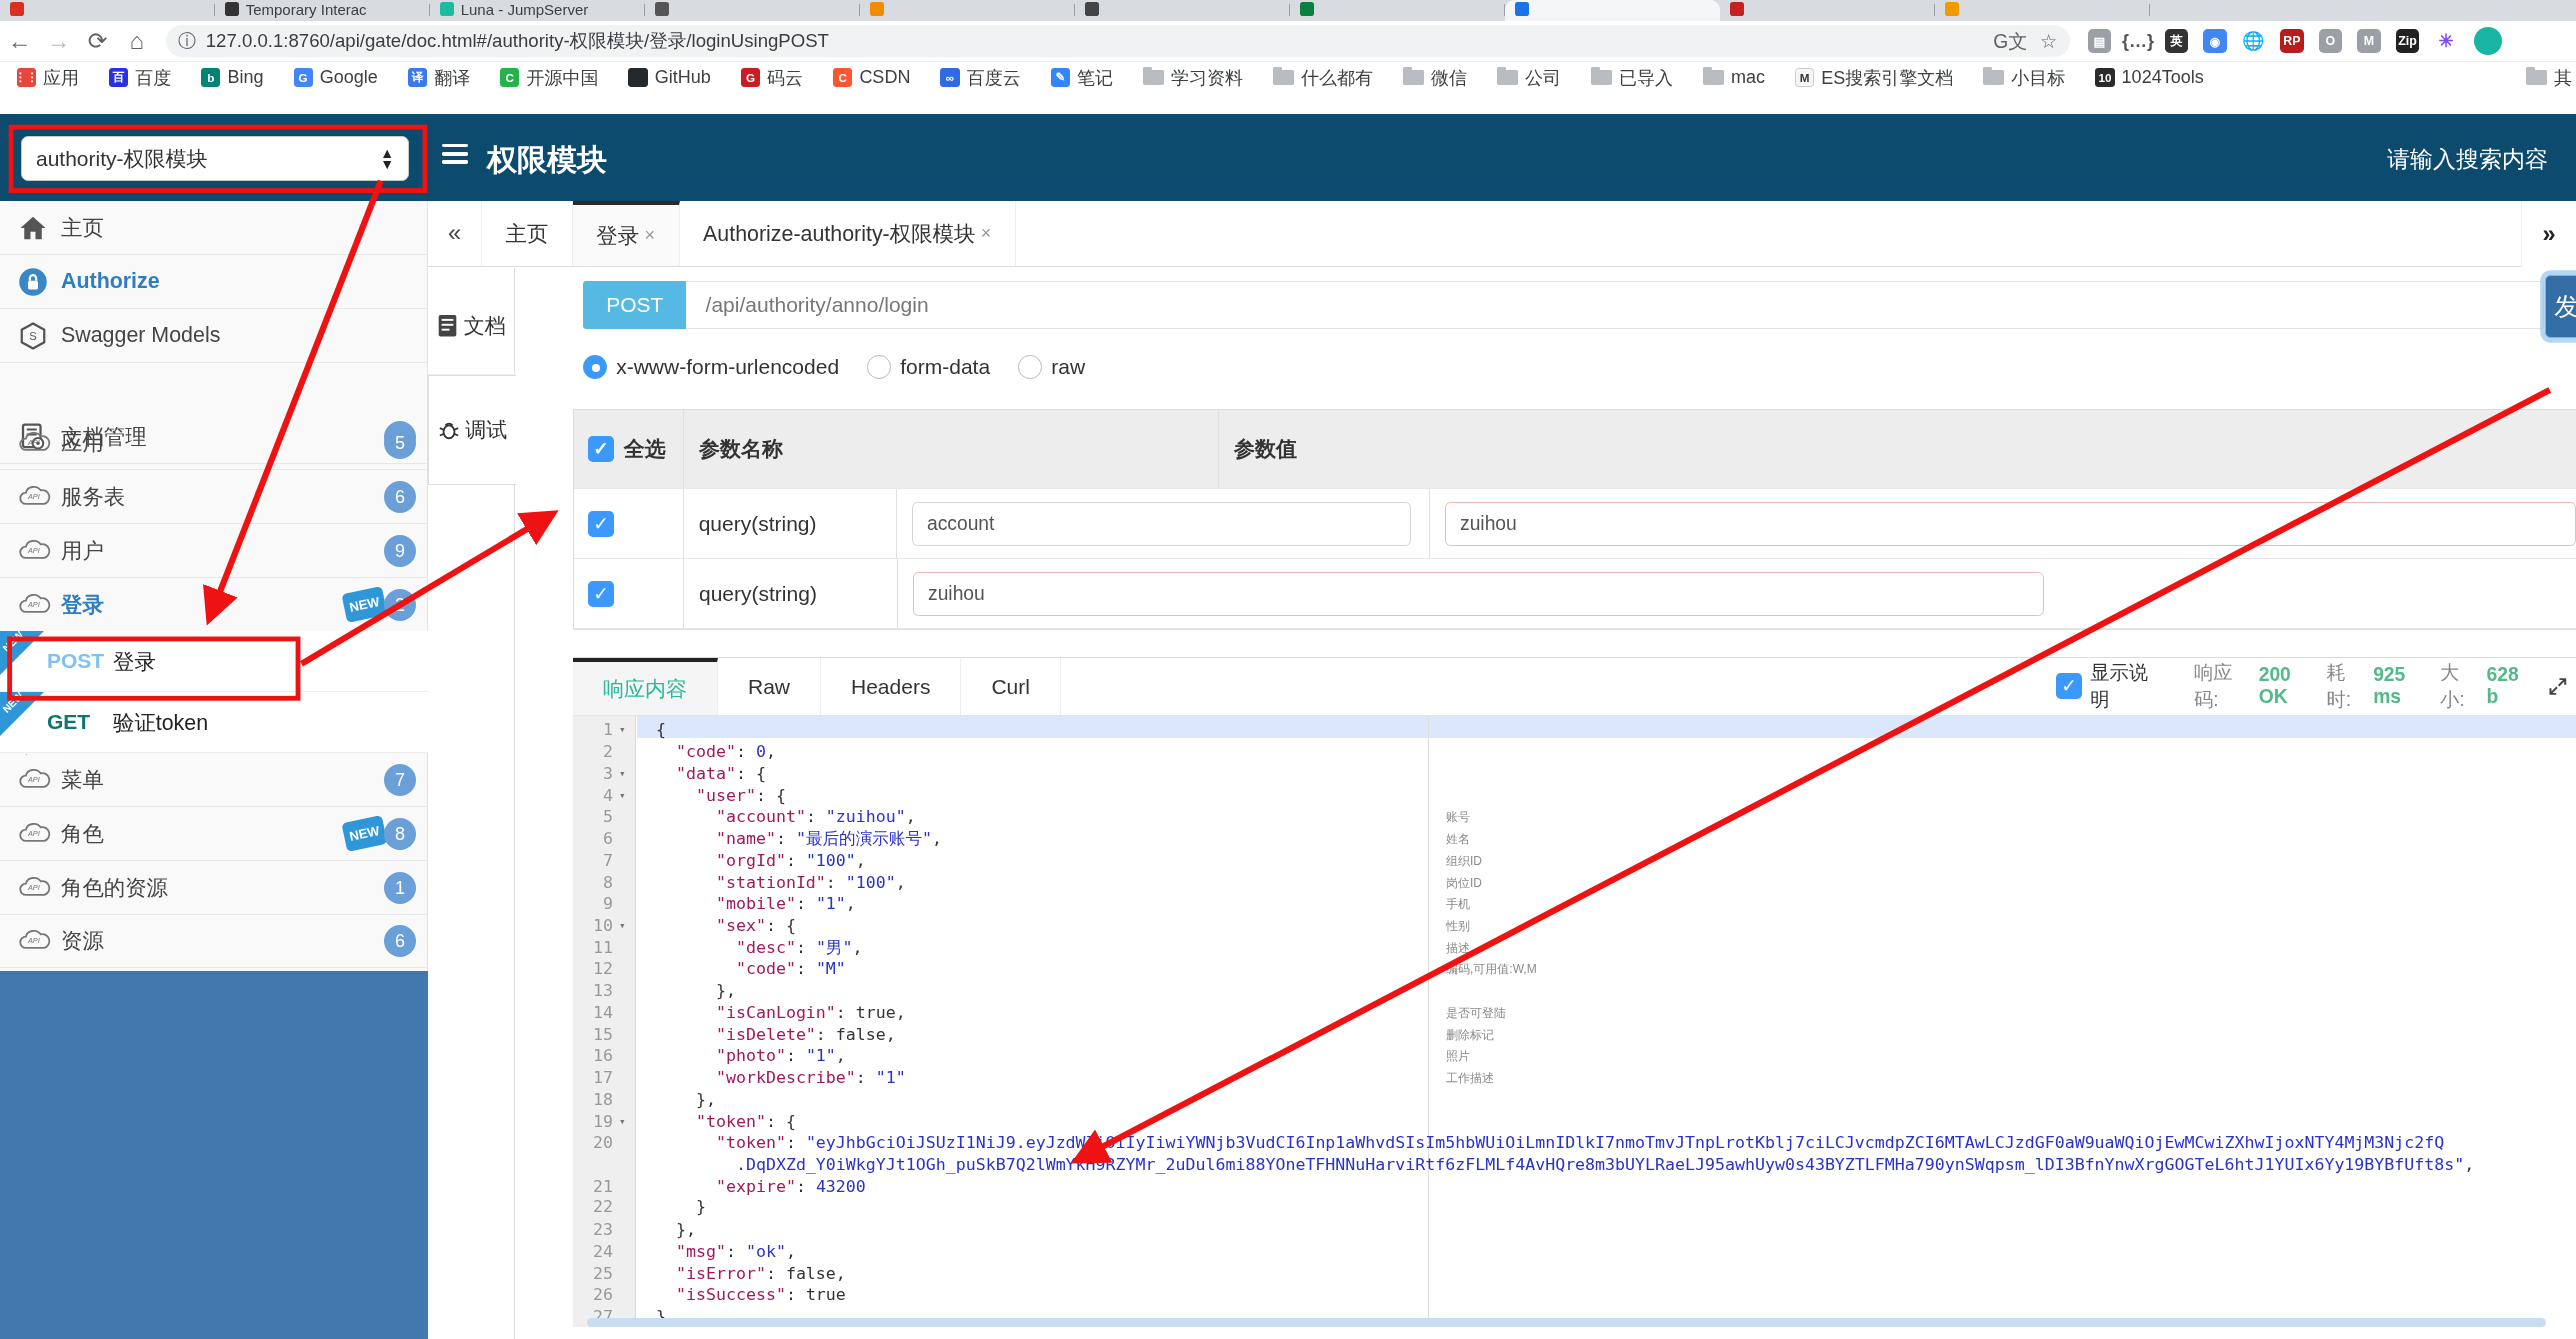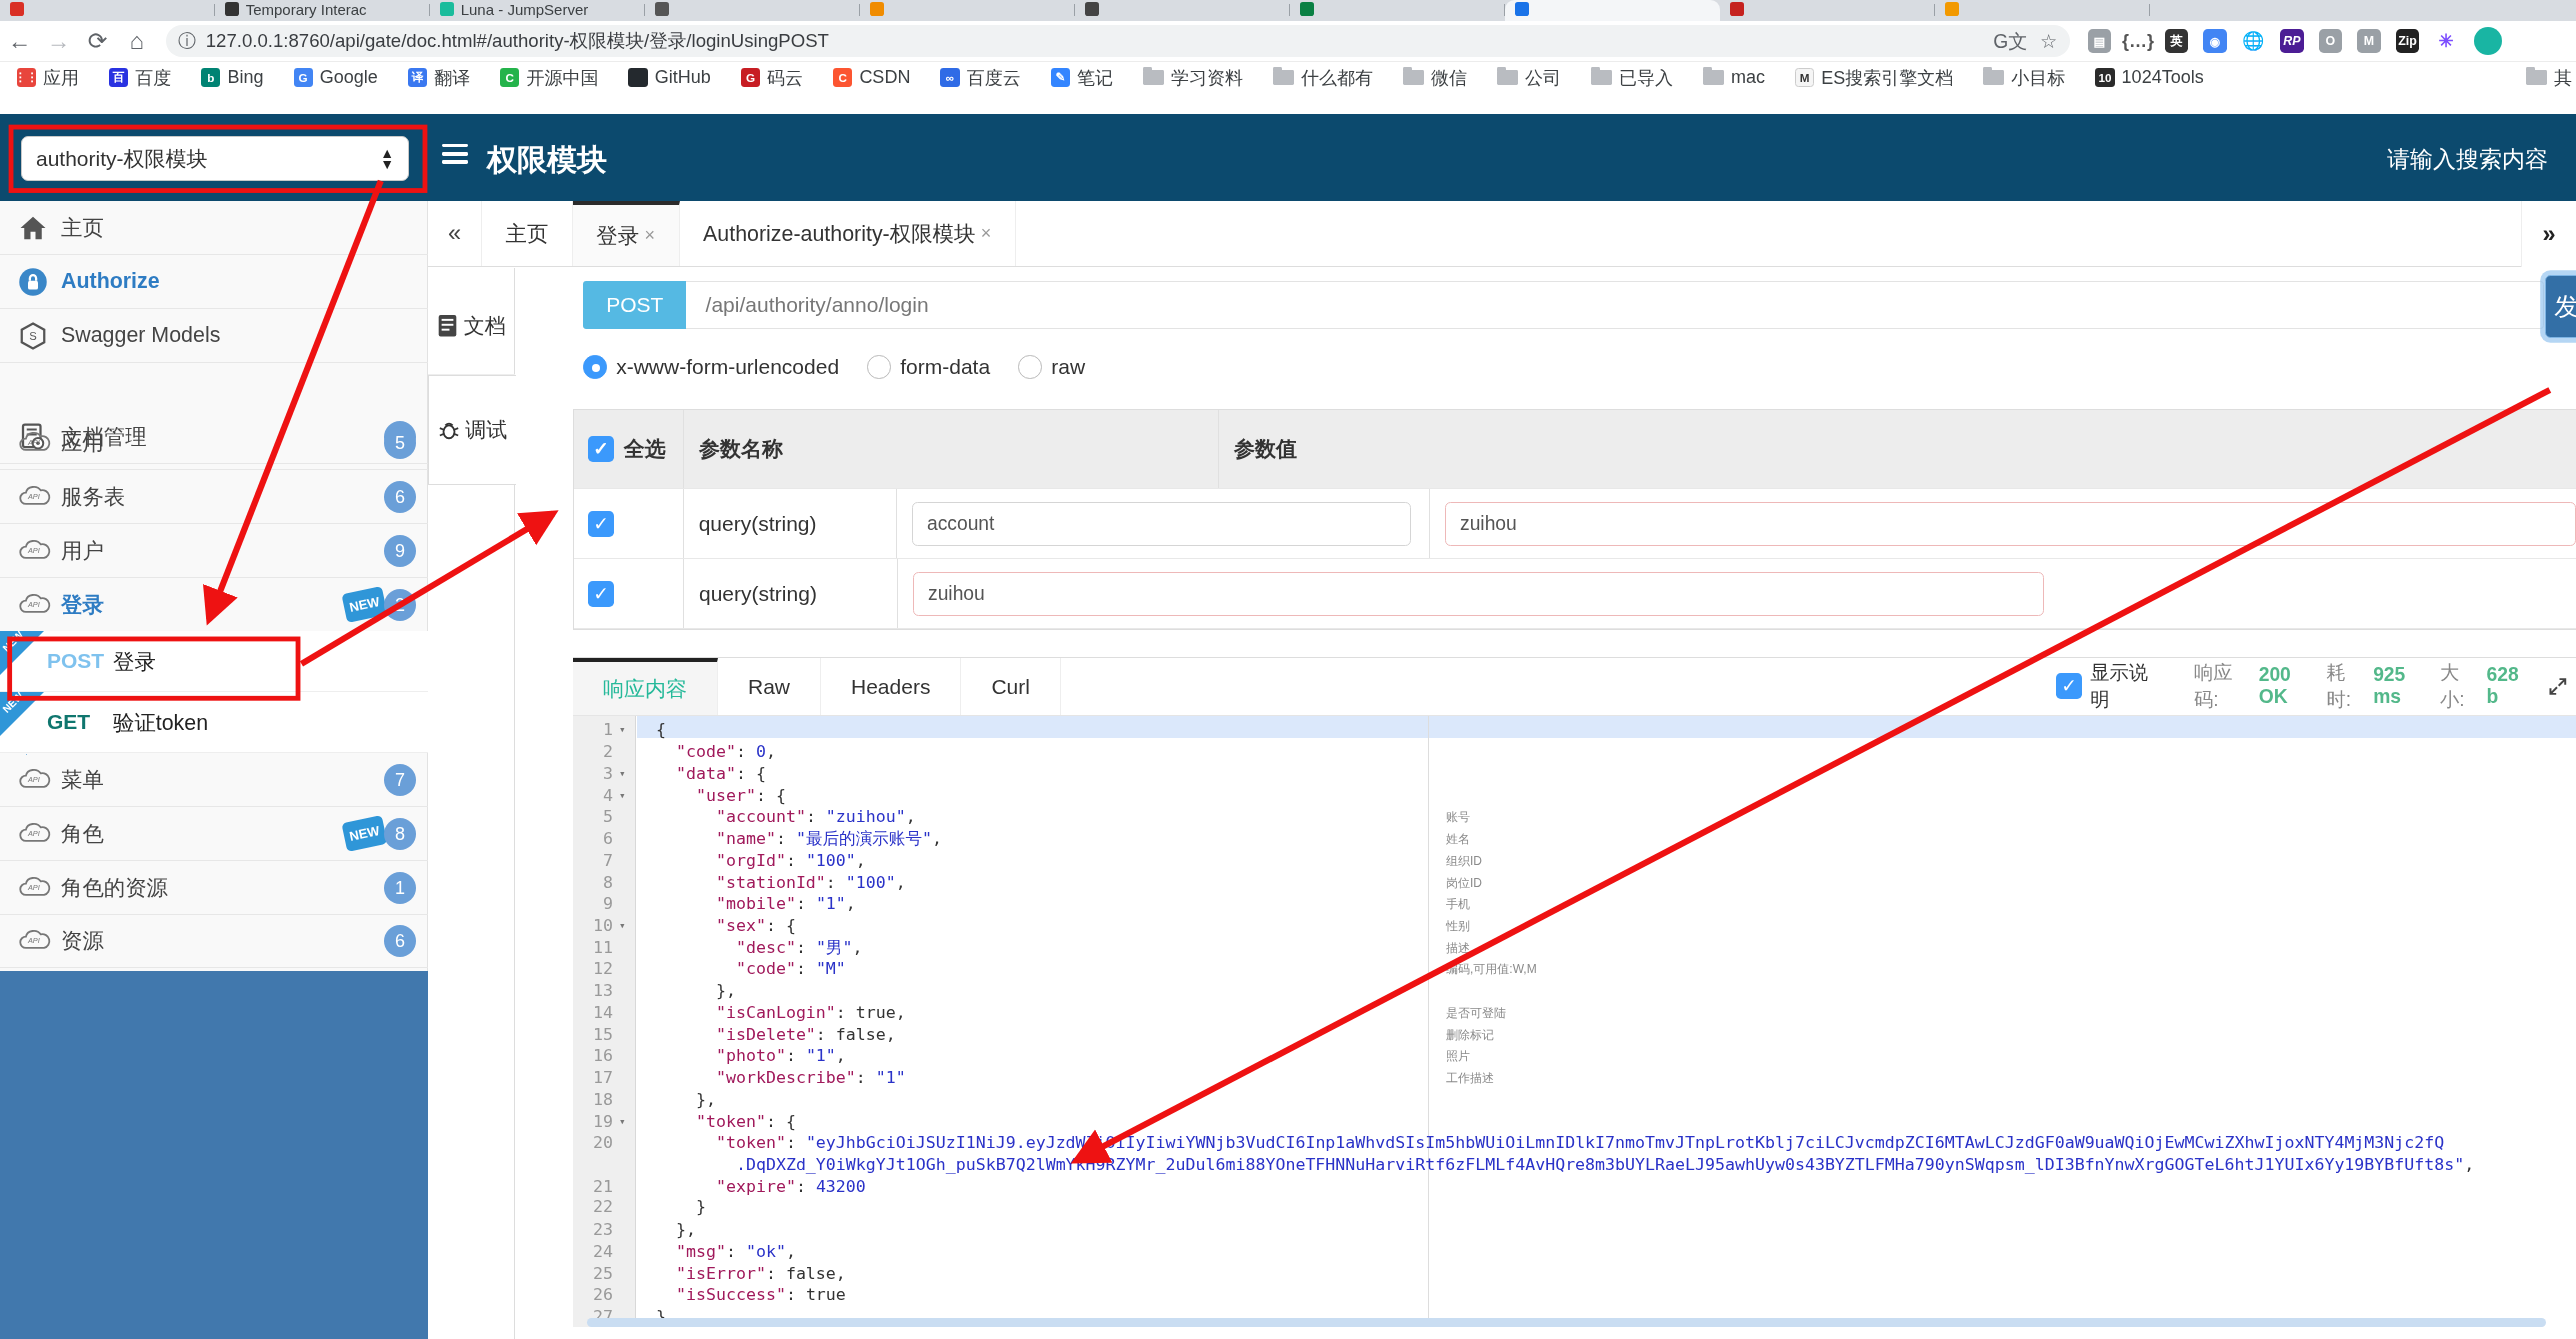--- a/index.html
+++ b/index.html
@@ -169,21 +169,21 @@
       <span id="urltext">127.0.0.1:8760/api/gate/doc.html#/authority-权限模块/登录/loginUsingPOST</span>
       <span class="pillicn">G文</span>
       <span class="pillicn">☆</span>
     </div>
     <div id="extrow">
         <span class="ext" style="background: rgb(154, 160, 166);">▤</span>
         <span class="ext" style="background: transparent; color: rgb(85, 85, 85); font-size: 18px;">{…}</span>
         <span class="ext" style="background: rgb(51, 51, 51);">英</span>
         <span class="ext" style="background: rgb(66, 133, 244);">◉</span>
         <span class="ext" style="background: transparent; color: rgb(52, 168, 83); font-size: 18px;">🌐</span>
-        <span class="ext" style="background: #4c1d95; font-style: italic;">RP</span>
+        <span class="ext" style="background: #b91c1c;">RP</span>
         <span class="ext" style="background: rgb(154, 160, 166);">O</span>
         <span class="ext" style="background: rgb(154, 160, 166);">M</span>
         <span class="ext" style="background: rgb(34, 34, 34);">Zip</span>
         <span class="ext" style="background: transparent; color: rgb(124, 77, 255); font-size: 18px;">✳</span>
       </div>
     <div id="avatar"></div>
   </div>
 
   <div id="bookmarks" class="abs">
       <div class="bm">

